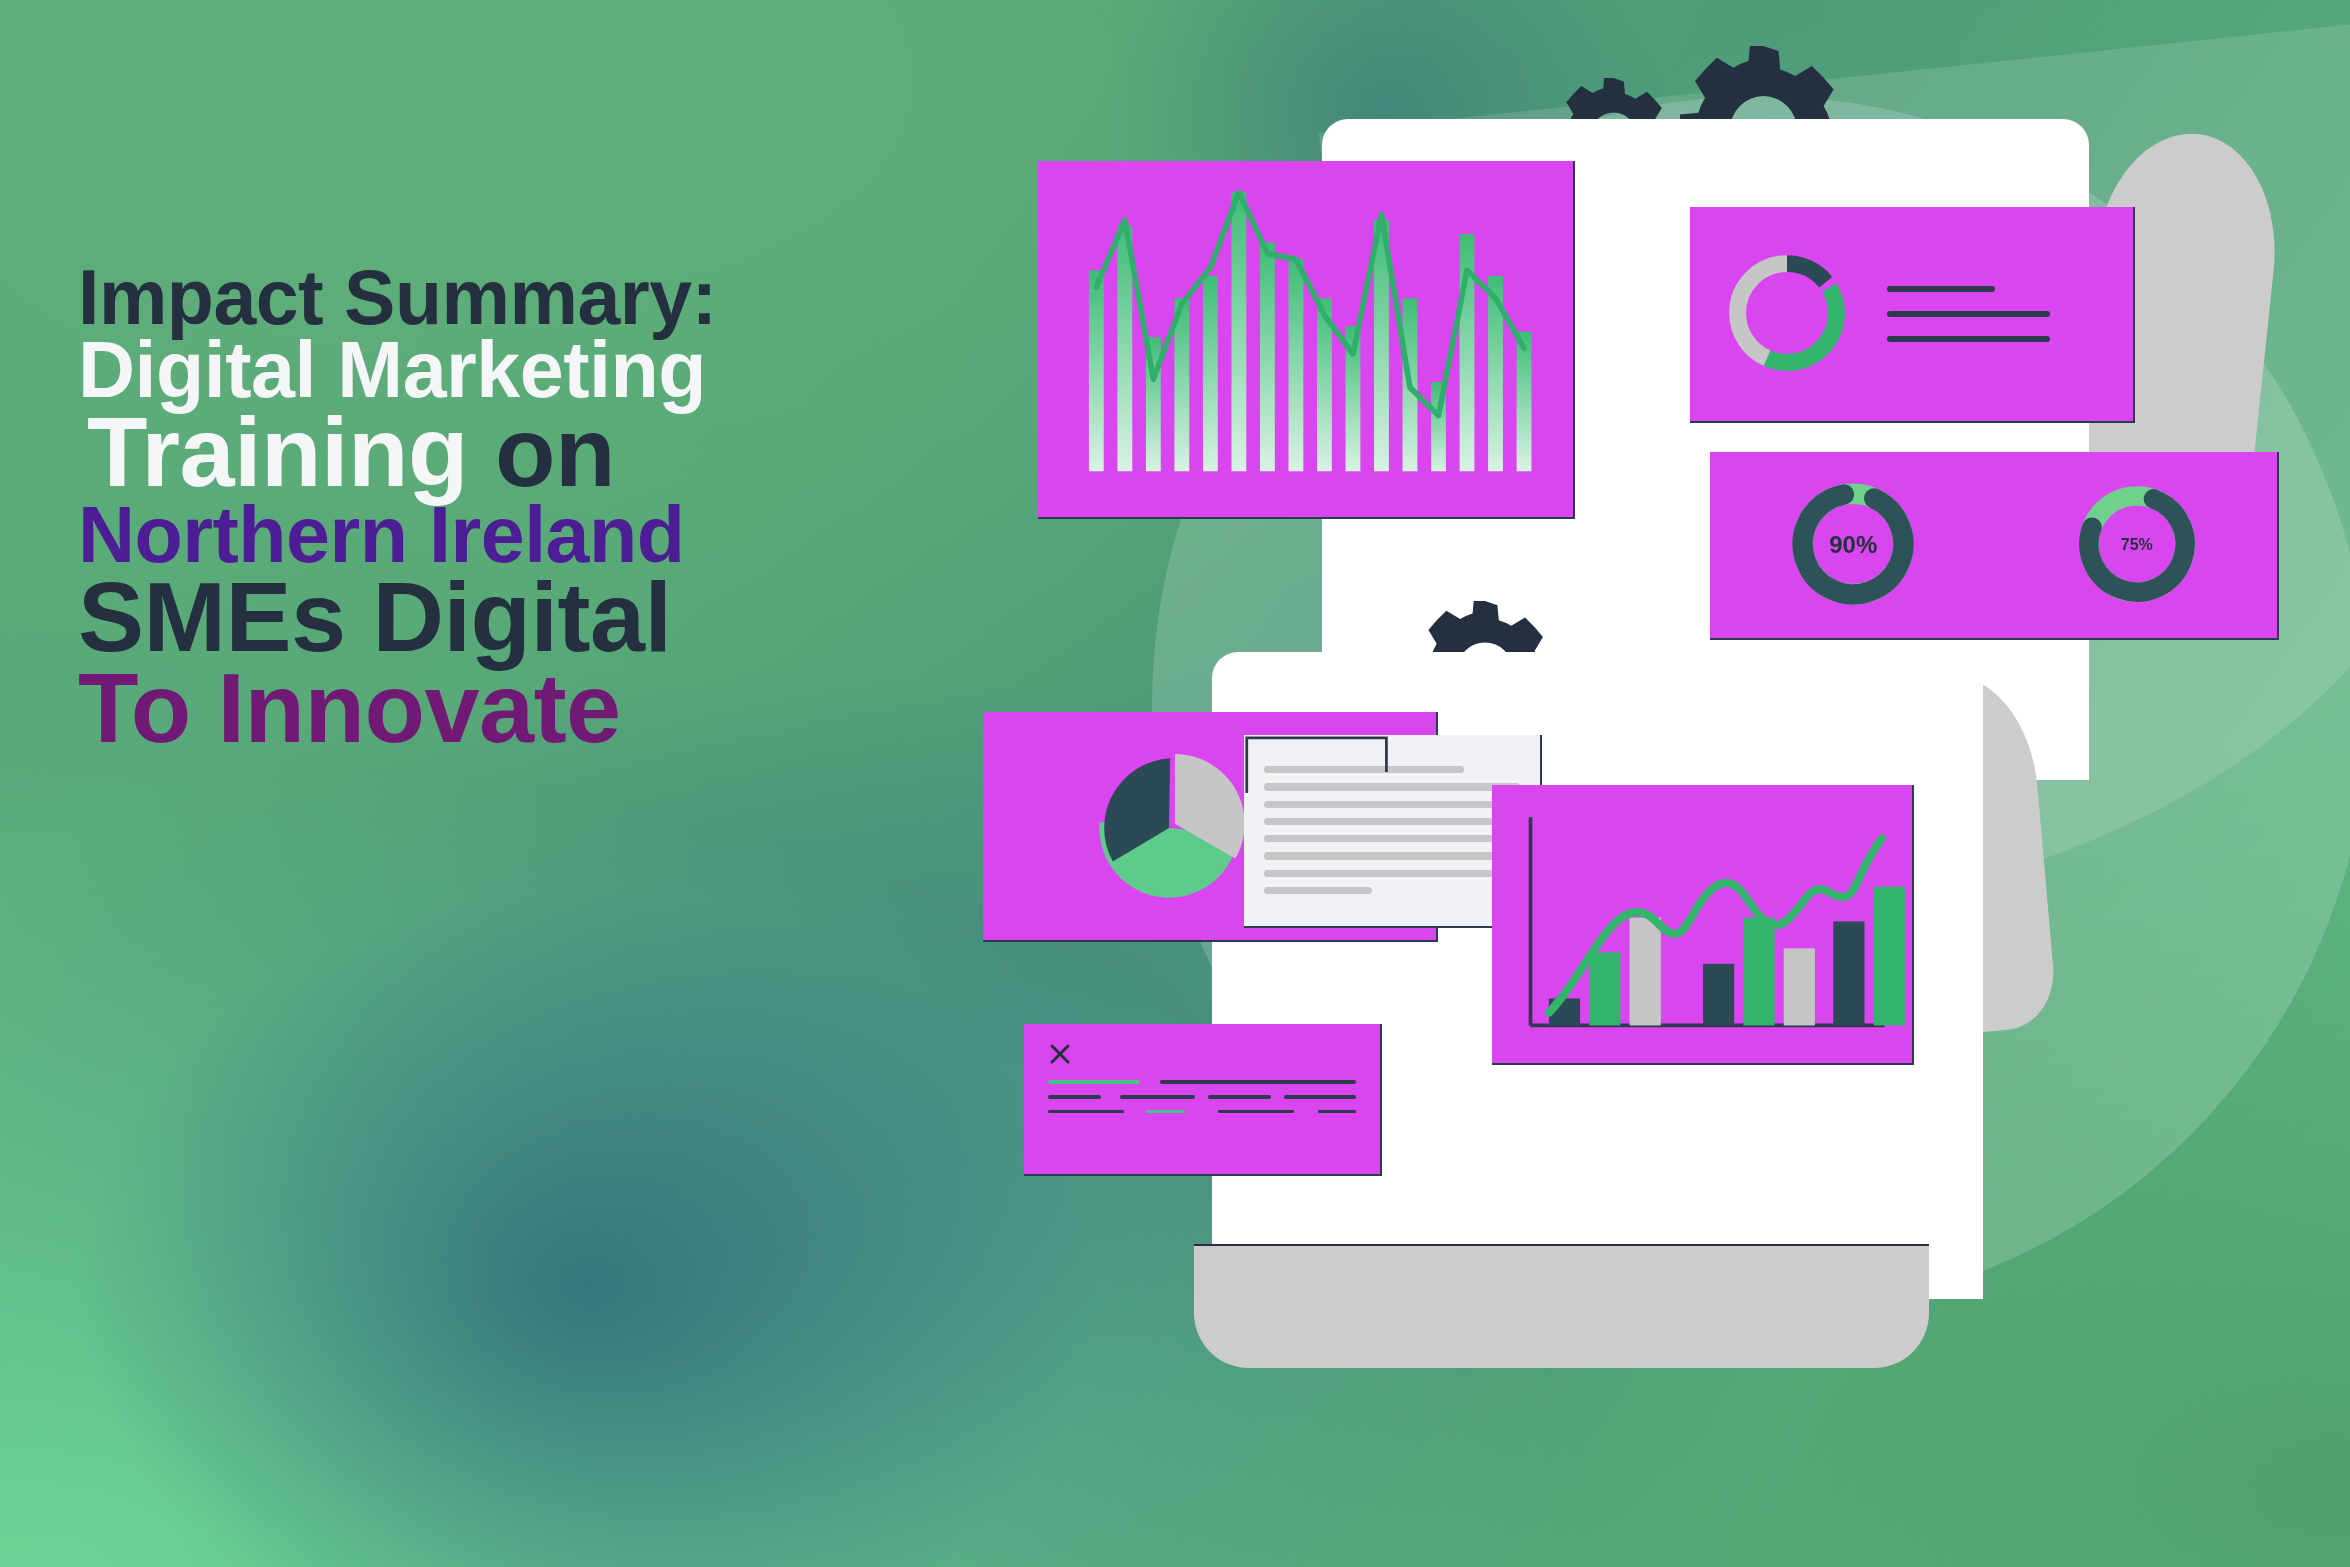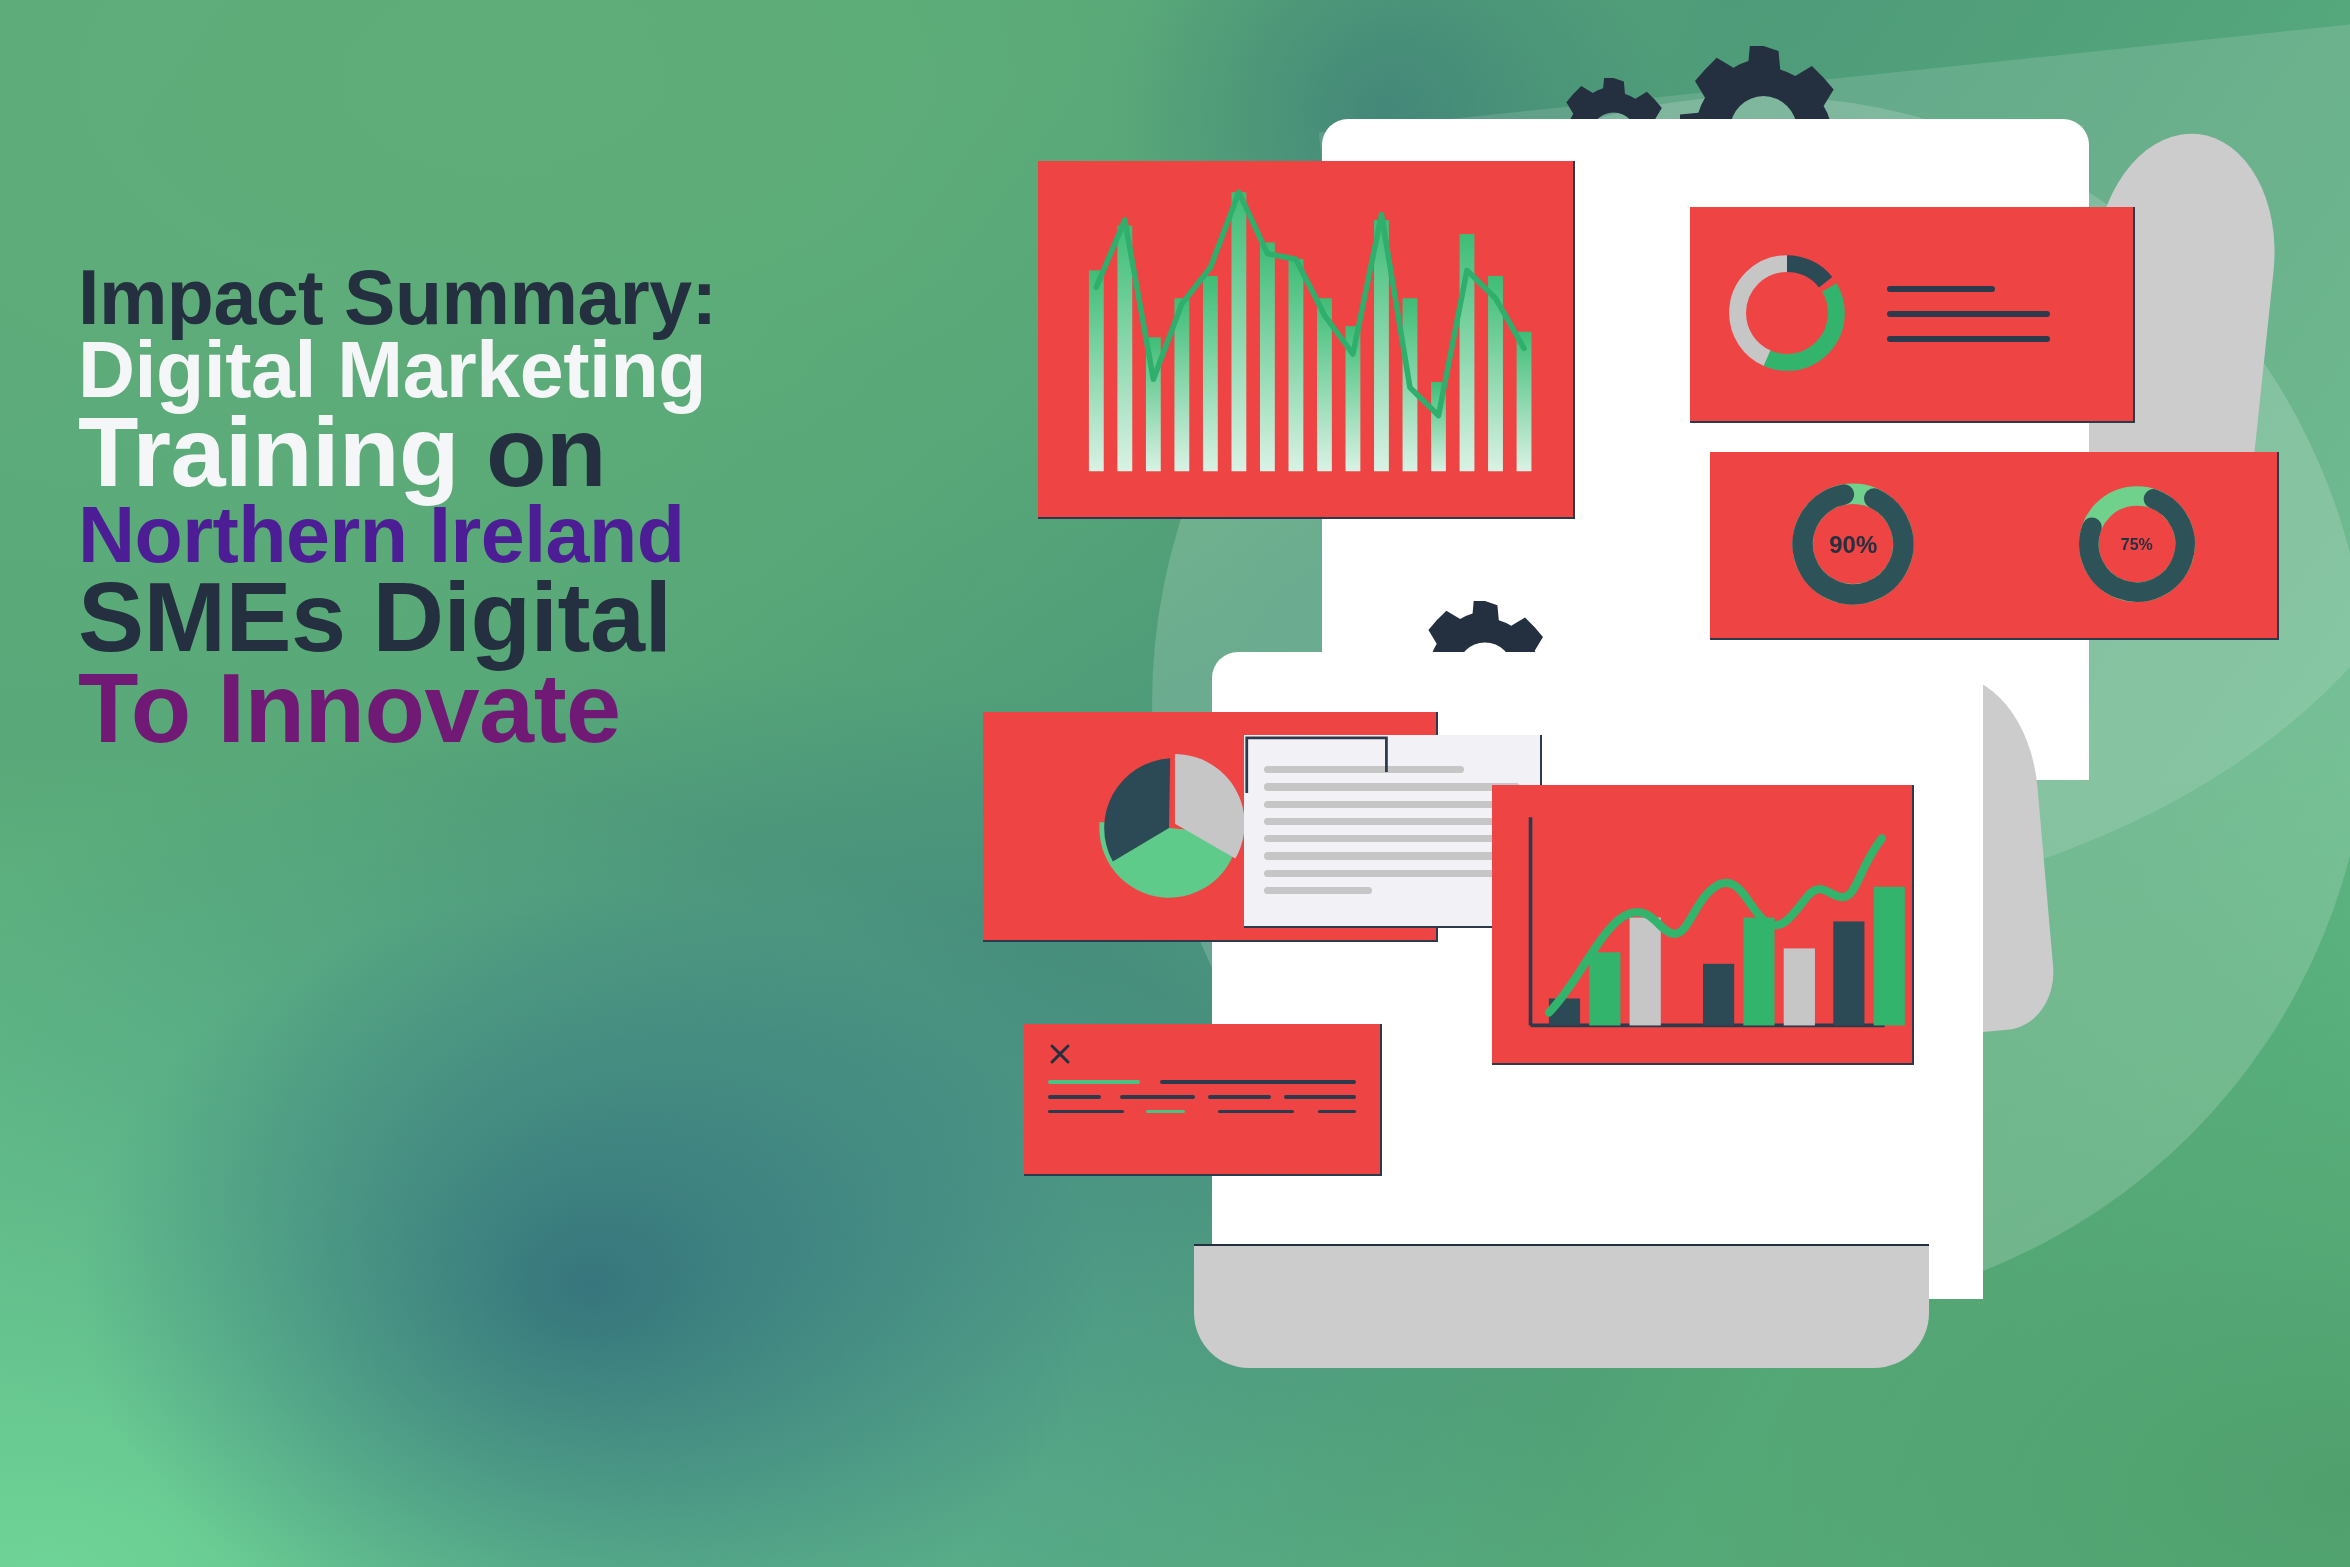--- a/index.html
+++ b/index.html
@@ -56,21 +56,21 @@
   .panel-bot { left:156px; top:551px; width:771px; height:647px; border-radius:26px 26px 0 0; }
   .panel-base {
     left:138px; top:1143px; width:735px; height:124px;
     background:#cccccc; border-radius:0 0 55px 55px;
     border-top:2.8px solid #24303f;
   }
   .panel-base-white { left:661px; top:1056px; width:174px; height:161px; background:#fff; border-radius:0 0 83px 83px; }
 
   
   .card {
-    position:absolute; background:#ef4444;
+    position:absolute; background:#d946ef;
     border-right:2.8px solid #2c3a4b;
     border-bottom:2.8px solid #2c3a4b;
   }
 
   
   .card-barline { left:-18.4px; top:60px; width:537px; height:358px; }
 
   
   .card-donut { left:634px; top:106px; width:445px; height:216px; display:flex; align-items:center; }
   .donut-wrap { margin-left:32px; }
@@ -113,21 +113,21 @@
 
   #title {
     position:absolute; left:78px; top:262px; width:1038px;
     line-height:.925; letter-spacing:-0.5px;
   }
   .tline { display:block; font-weight:bold; white-space:nowrap; }
   .t1 { font-size:77px; color:#24303f; }
   .t2 { font-size:107px; color:#24303f; }
   .t3 { font-size:79px; color:#f4f6f8; }
   .t4 { font-size:99px; }
-  .t4 .w1 { color:#f4f6f8; }
+  .t4 .w1 { color:#f4f6f8;margin-left:9px; }
   .t4 .w2 { color:#24303f; }
   .t5 { font-size:79px; color:#4c1d95; }
   .t6 { font-size:99px; color:#24303f; }
   .t7 { font-size:99px; color:#701a75; }
 </style>
 </head>
 <body>
 
 <div id="bg">
   <div class="bg-base"></div>

